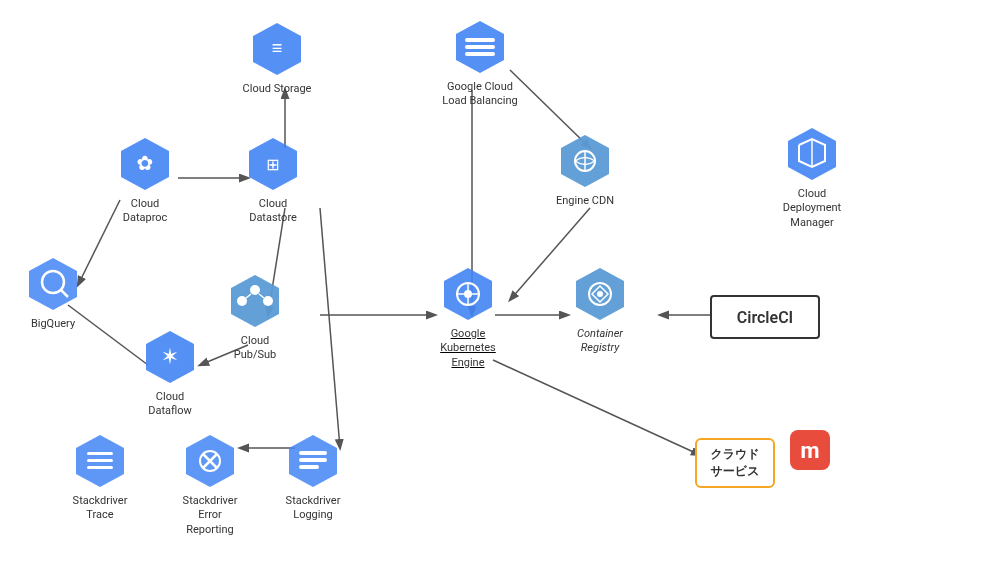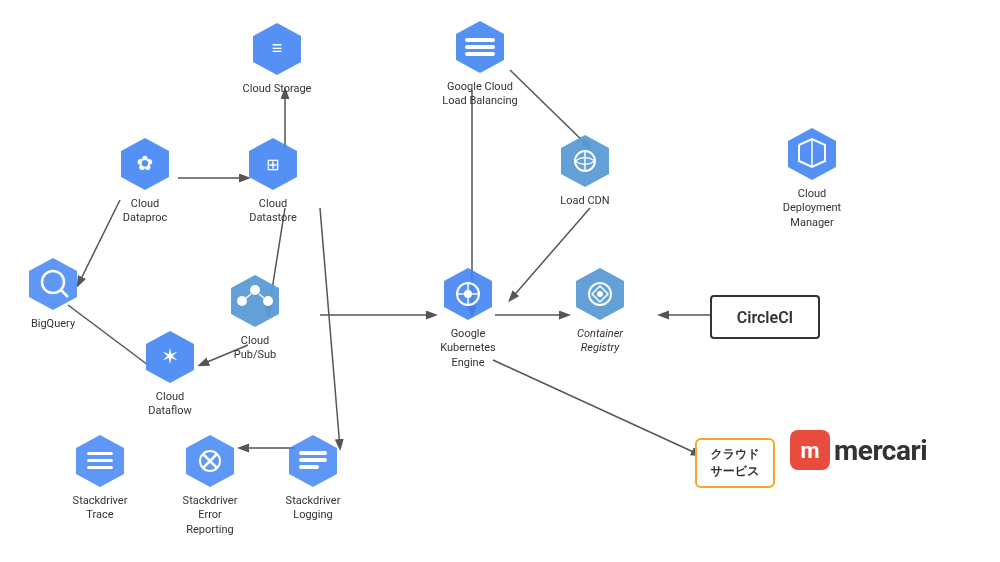--- a/index.html
+++ b/index.html
@@ -215,24 +215,24 @@
 
   <div class="node" style="left:540px; top:132px;">
     <div class="hexagon">
       <svg viewBox="0 0 58 58">
           <polygon points="29,3 53,16 53,42 29,55 5,42 5,16" fill="#5B9BD5" opacity="0.95"></polygon>
           <circle cx="29" cy="29" r="10" fill="none" stroke="white" stroke-width="2"></circle>
           <line x1="29" y1="19" x2="29" y2="39" stroke="white" stroke-width="1.5"></line>
           <path d="M19,29 Q29,22 39,29 Q29,36 19,29" fill="none" stroke="white" stroke-width="1.5"></path>
         </svg>
     </div>
-    <div class="node-label">Load CDN</div>
-  </div>
-
-  <div class="node" style="left:418px; top:265px; width:100px;">
+    <div class="node-label">Engine CDN</div>
+  </div>
+
+  <div class="node" style="left:418px; top:265px; width:100px;text-decoration:underline;">
     <div class="hexagon">
       <svg viewBox="0 0 58 58">
           <polygon points="29,3 53,16 53,42 29,55 5,42 5,16" fill="#4285F4" opacity="0.9"></polygon>
           <circle cx="29" cy="29" r="11" fill="none" stroke="white" stroke-width="2"></circle>
           <line x1="29" y1="18" x2="29" y2="40" stroke="white" stroke-width="1.5"></line>
           <line x1="18" y1="29" x2="40" y2="29" stroke="white" stroke-width="1.5"></line>
           <circle cx="29" cy="29" r="4" fill="white"></circle>
         </svg>
     </div>
     <div class="node-label">Google<br>Kubernetes<br>Engine</div>
@@ -302,16 +302,15 @@
 
   <div class="cloud-services-box" style="left:695px; top:438px; width:80px;">
     <span>クラウド<br>サービス</span>
   </div>
 
   <div class="mercari-logo" style="left:790px; top:430px;">
     <svg class="mercari-icon" viewBox="0 0 40 40">
       <rect width="40" height="40" rx="8" fill="#e74c3c"></rect>
       <text x="20" y="28" text-anchor="middle" fill="white" font-size="22" font-weight="bold">m</text>
     </svg>
-    <span class="mercari-logo-text">mercari</span>
   </div>
 
 </div>
 
 </body></html>

